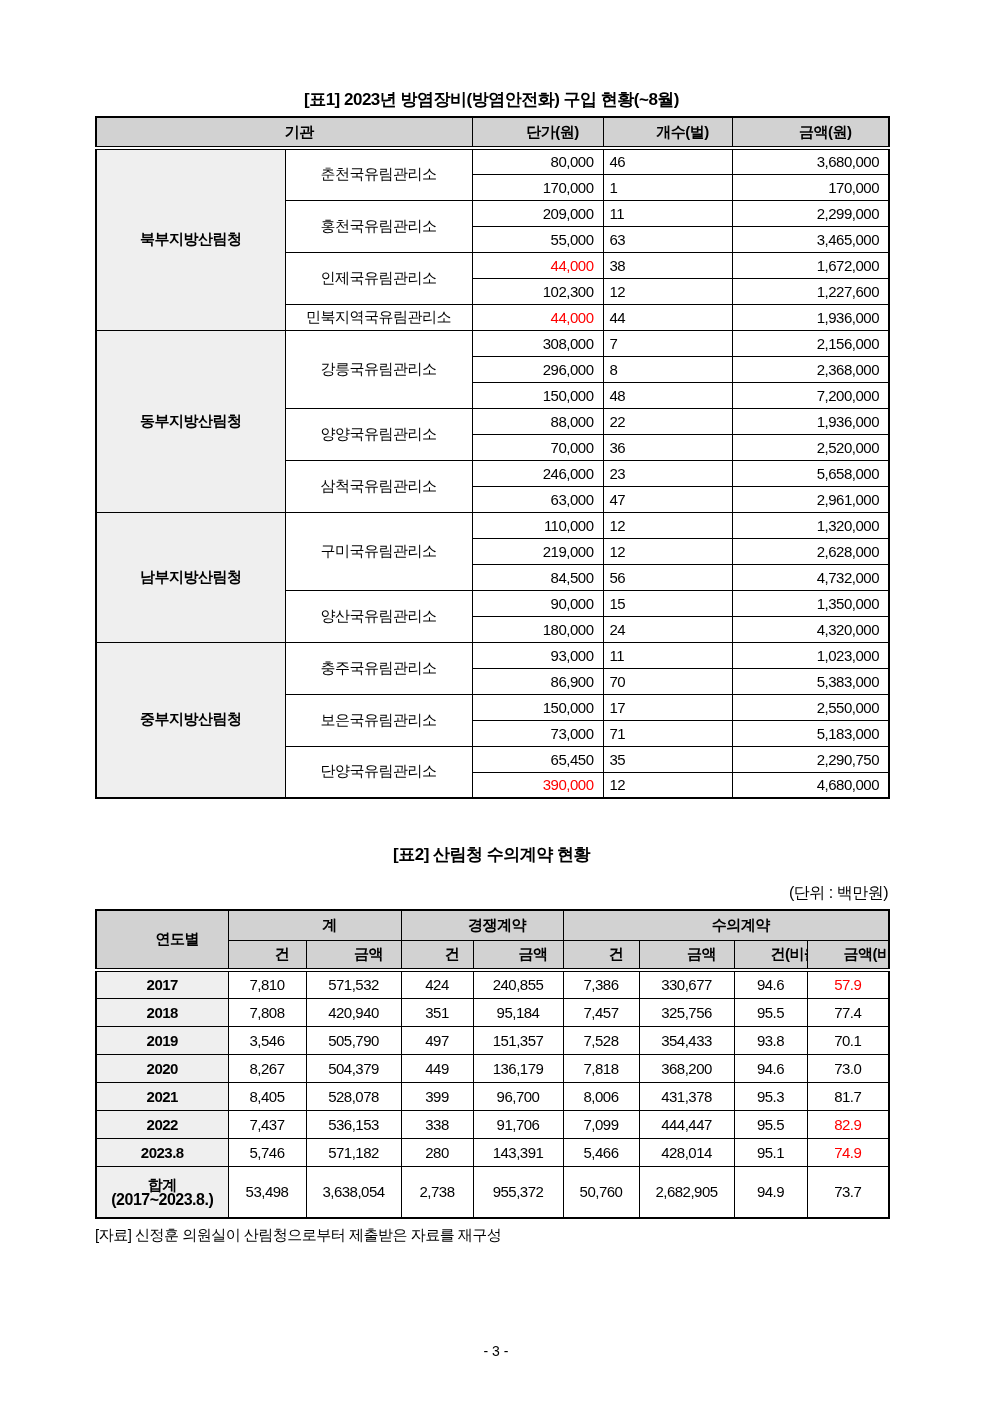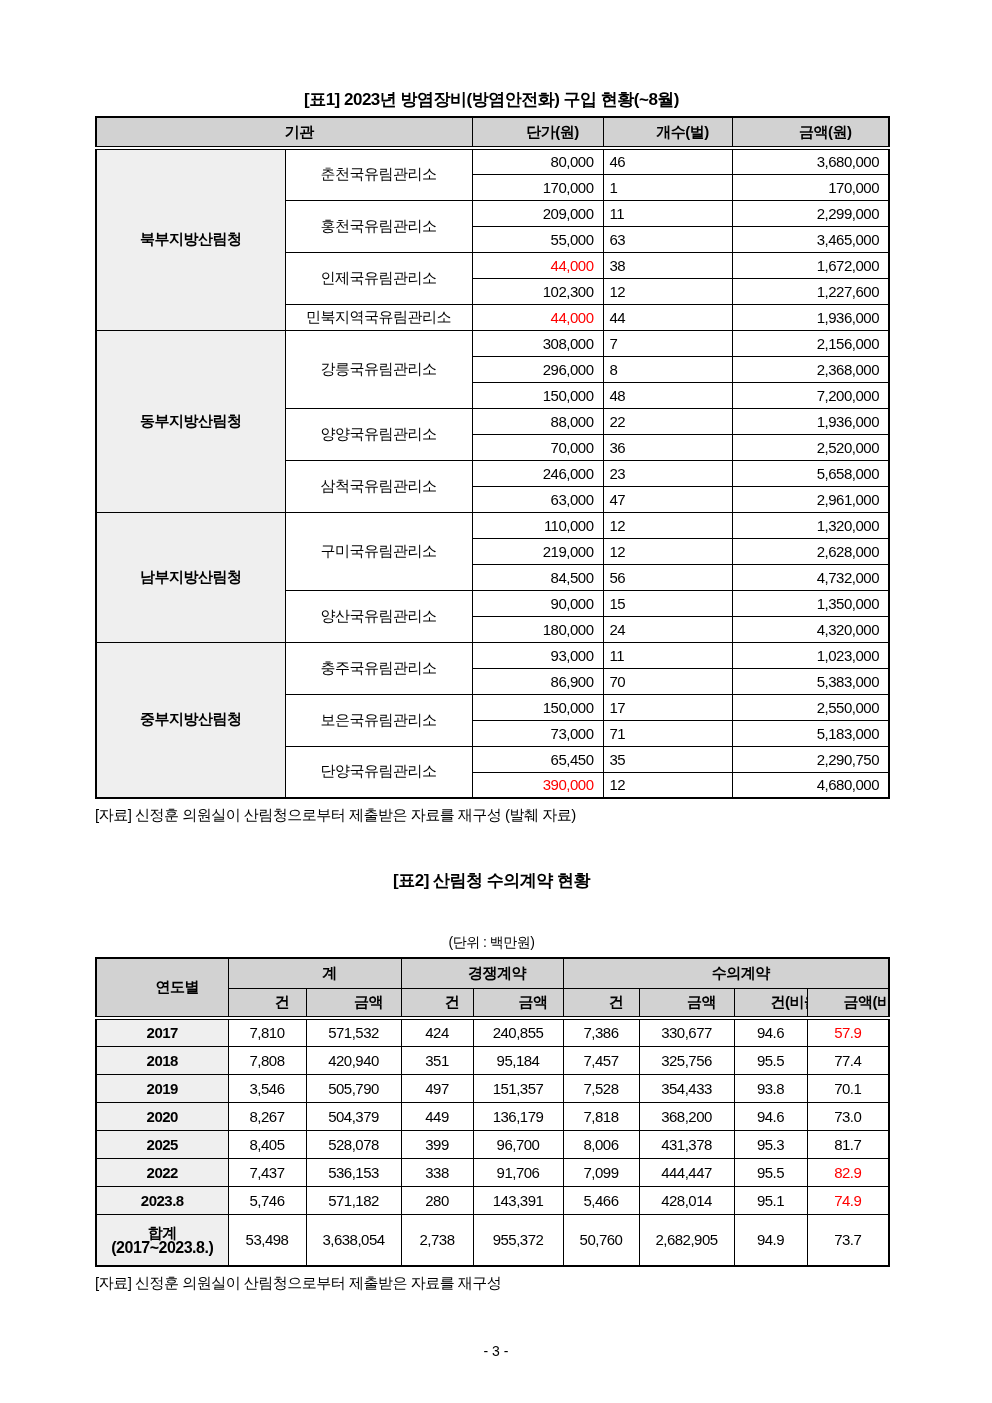--- a/index.html
+++ b/index.html
@@ -34,21 +34,21 @@
   .t1 .c{text-align:left;}
   
   .t2 thead th{height:30px;}
   .t2 td{height:28px;text-align:center;}
   .t2 .y{background:#efefef;font-weight:bold;}
   .t2 .sum-row td{height:52px;}
   .y2{display:block;font-size:16px;line-height:13px;margin-top:1px;}
   .y1{display:block;line-height:15px;}
   .red{color:#ff0000;}
   .src-note{font-size:15px;letter-spacing:-0.5px;margin-top:7px;}
-  .unit-note{font-size:14px;letter-spacing:-0.5px;text-align:center;margin:42px 0 5px 0;}
+  .unit-note{font-size:16px;letter-spacing:-0.5px;text-align:right;margin:17px 0 5px 0;}
   .page-num{
     position:absolute;top:1343px;left:0;width:992px;text-align:center;
     font-size:14px;
   }
 </style>
 </head>
 <body>
 
 <div class="content">
 
@@ -211,21 +211,20 @@
         <td class="n">2,290,750</td>
       </tr>
       <tr>
         <td class="n red">390,000</td>
         <td class="c">12</td>
         <td class="n">4,680,000</td>
       </tr>
     </tbody>
   </table>
 
-  <div class="src-note">[자료] 신정훈 의원실이 산림청으로부터 제출받은 자료를 재구성 (발췌 자료)</div>
 
   <div class="t-title title2">[표2] 산림청 수의계약 현황</div>
   <div class="unit-note">(단위 : 백만원)</div>
 
   <table class="t2">
     <colgroup>
       <col style="width:132px">
         <col style="width:78px">
         <col style="width:95px">
         <col style="width:72px">
@@ -292,21 +291,21 @@
         <td>8,267</td>
         <td>504,379</td>
         <td>449</td>
         <td>136,179</td>
         <td>7,818</td>
         <td>368,200</td>
         <td>94.6</td>
         <td>73.0</td>
       </tr>
       <tr>
-        <td class="y">2025</td>
+        <td class="y">2021</td>
         <td>8,405</td>
         <td>528,078</td>
         <td>399</td>
         <td>96,700</td>
         <td>8,006</td>
         <td>431,378</td>
         <td>95.3</td>
         <td>81.7</td>
       </tr>
       <tr>

